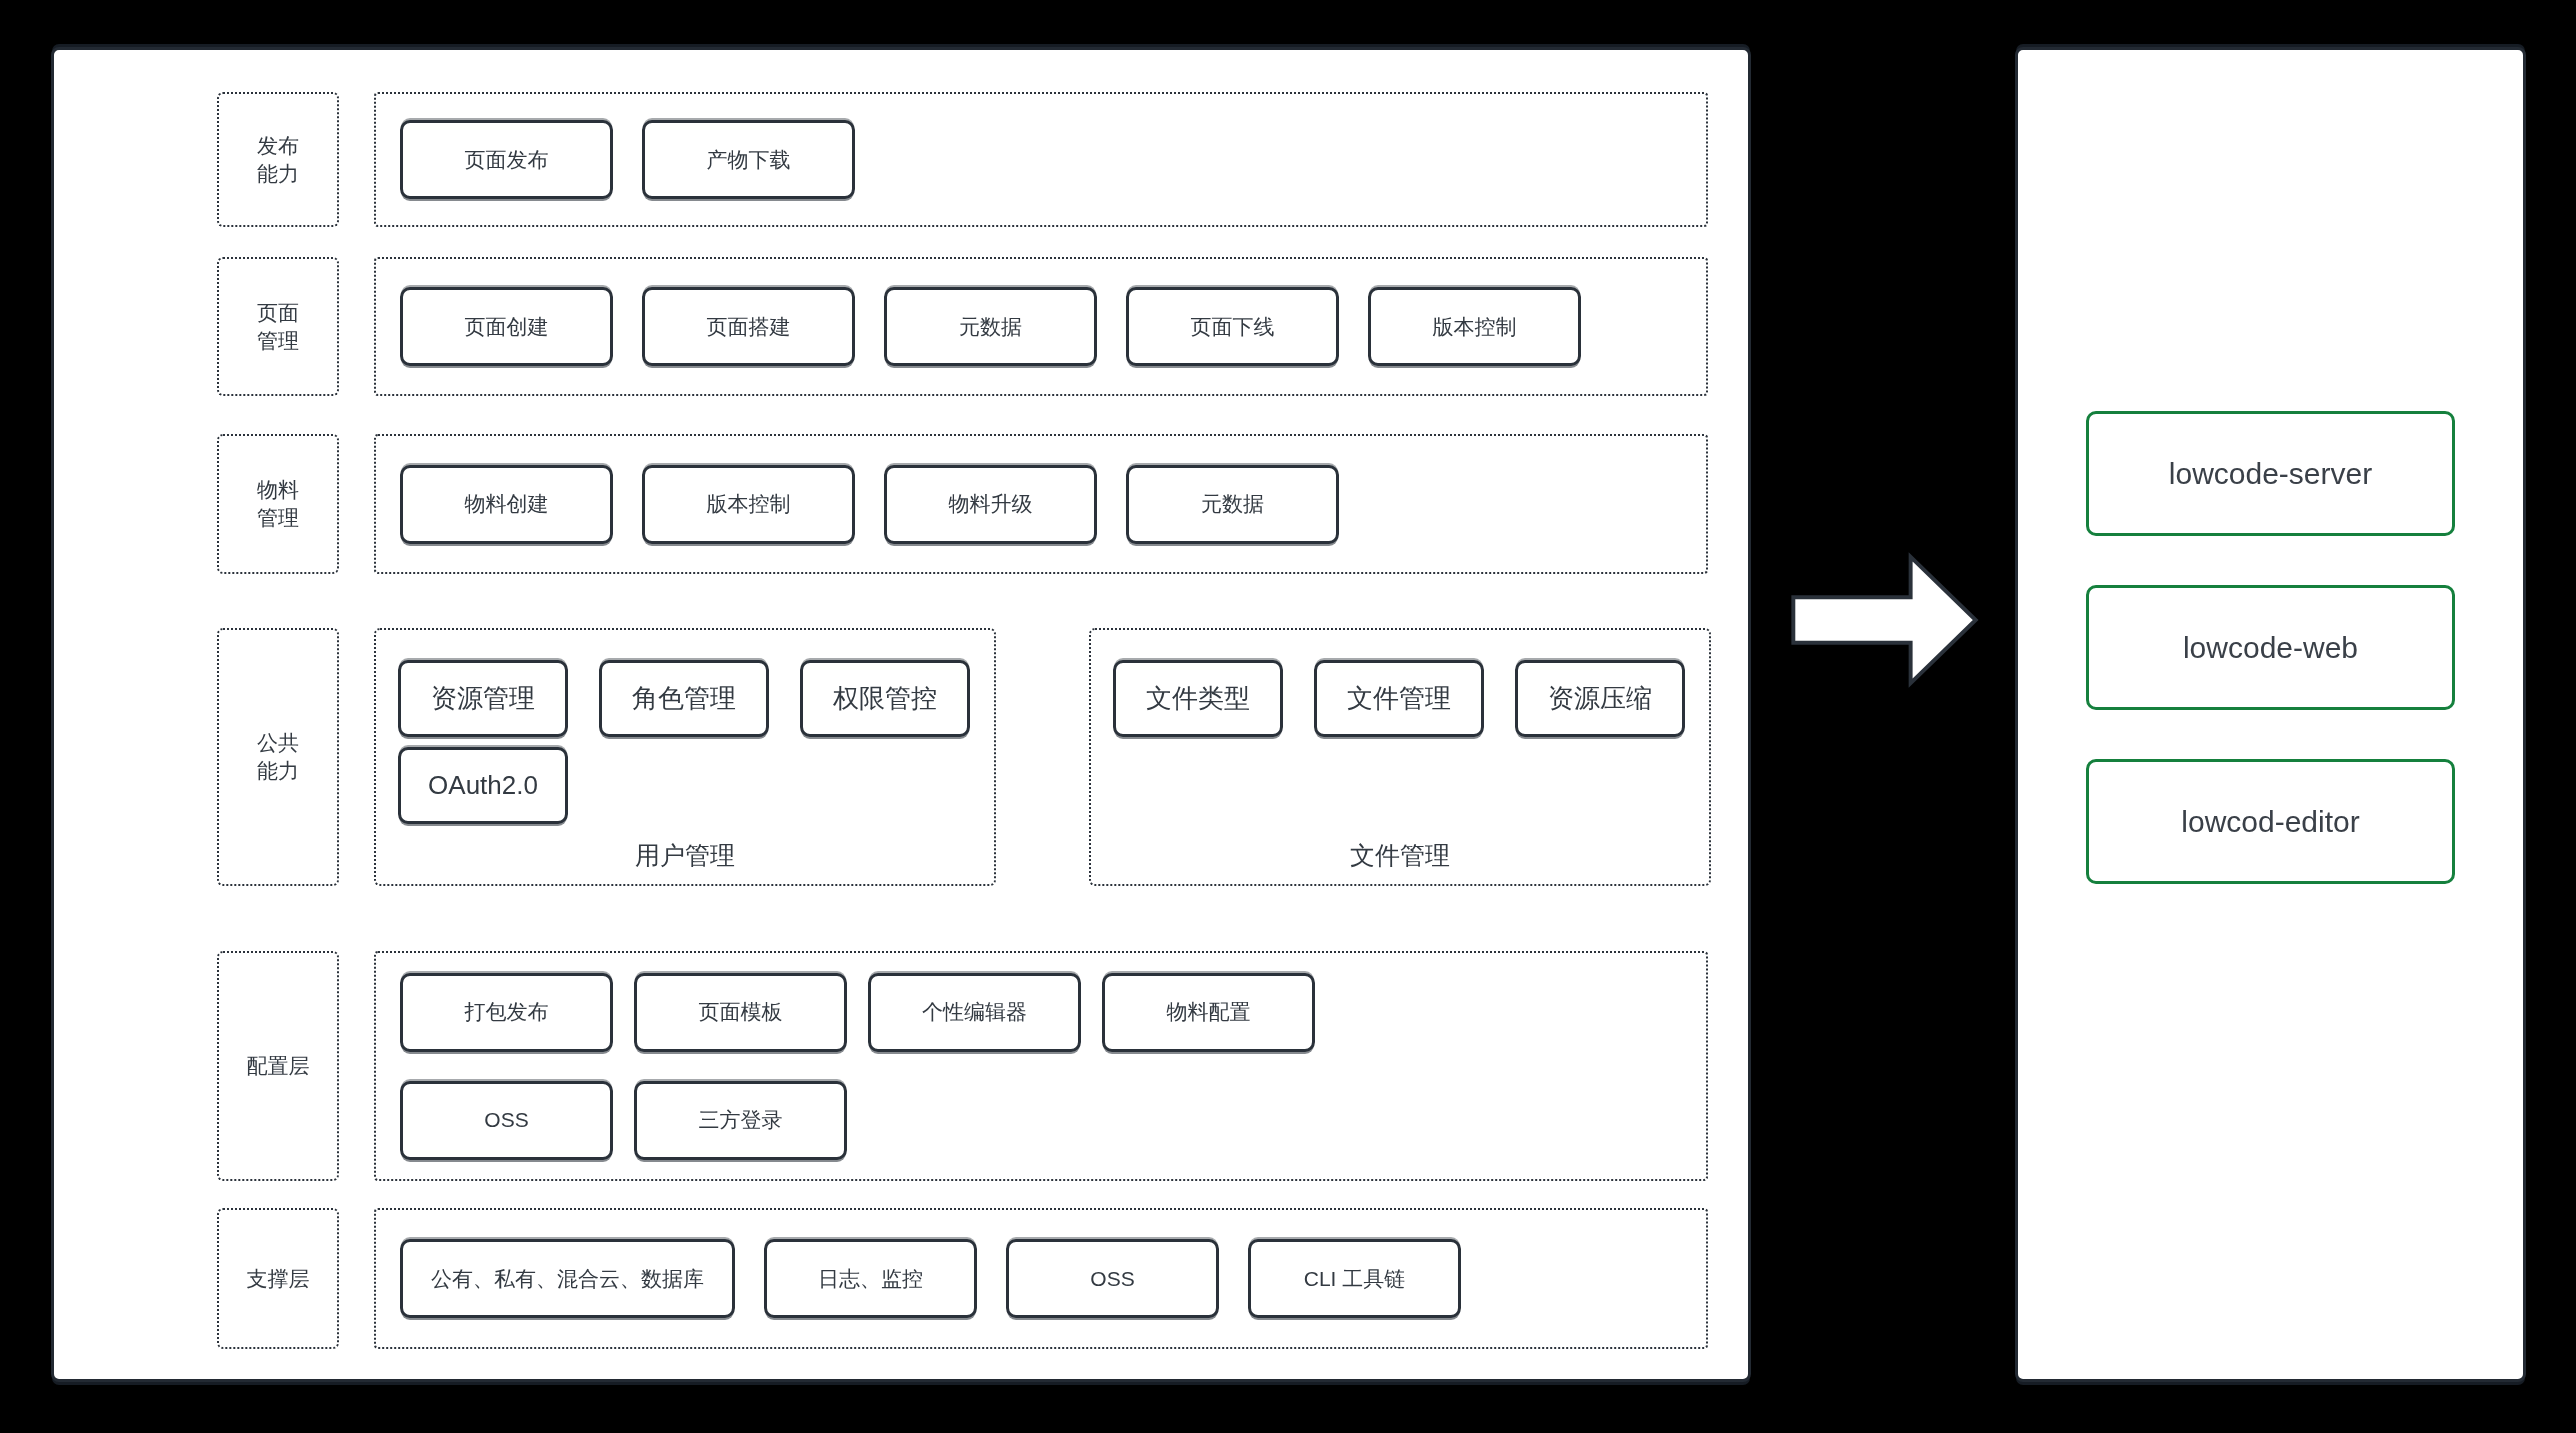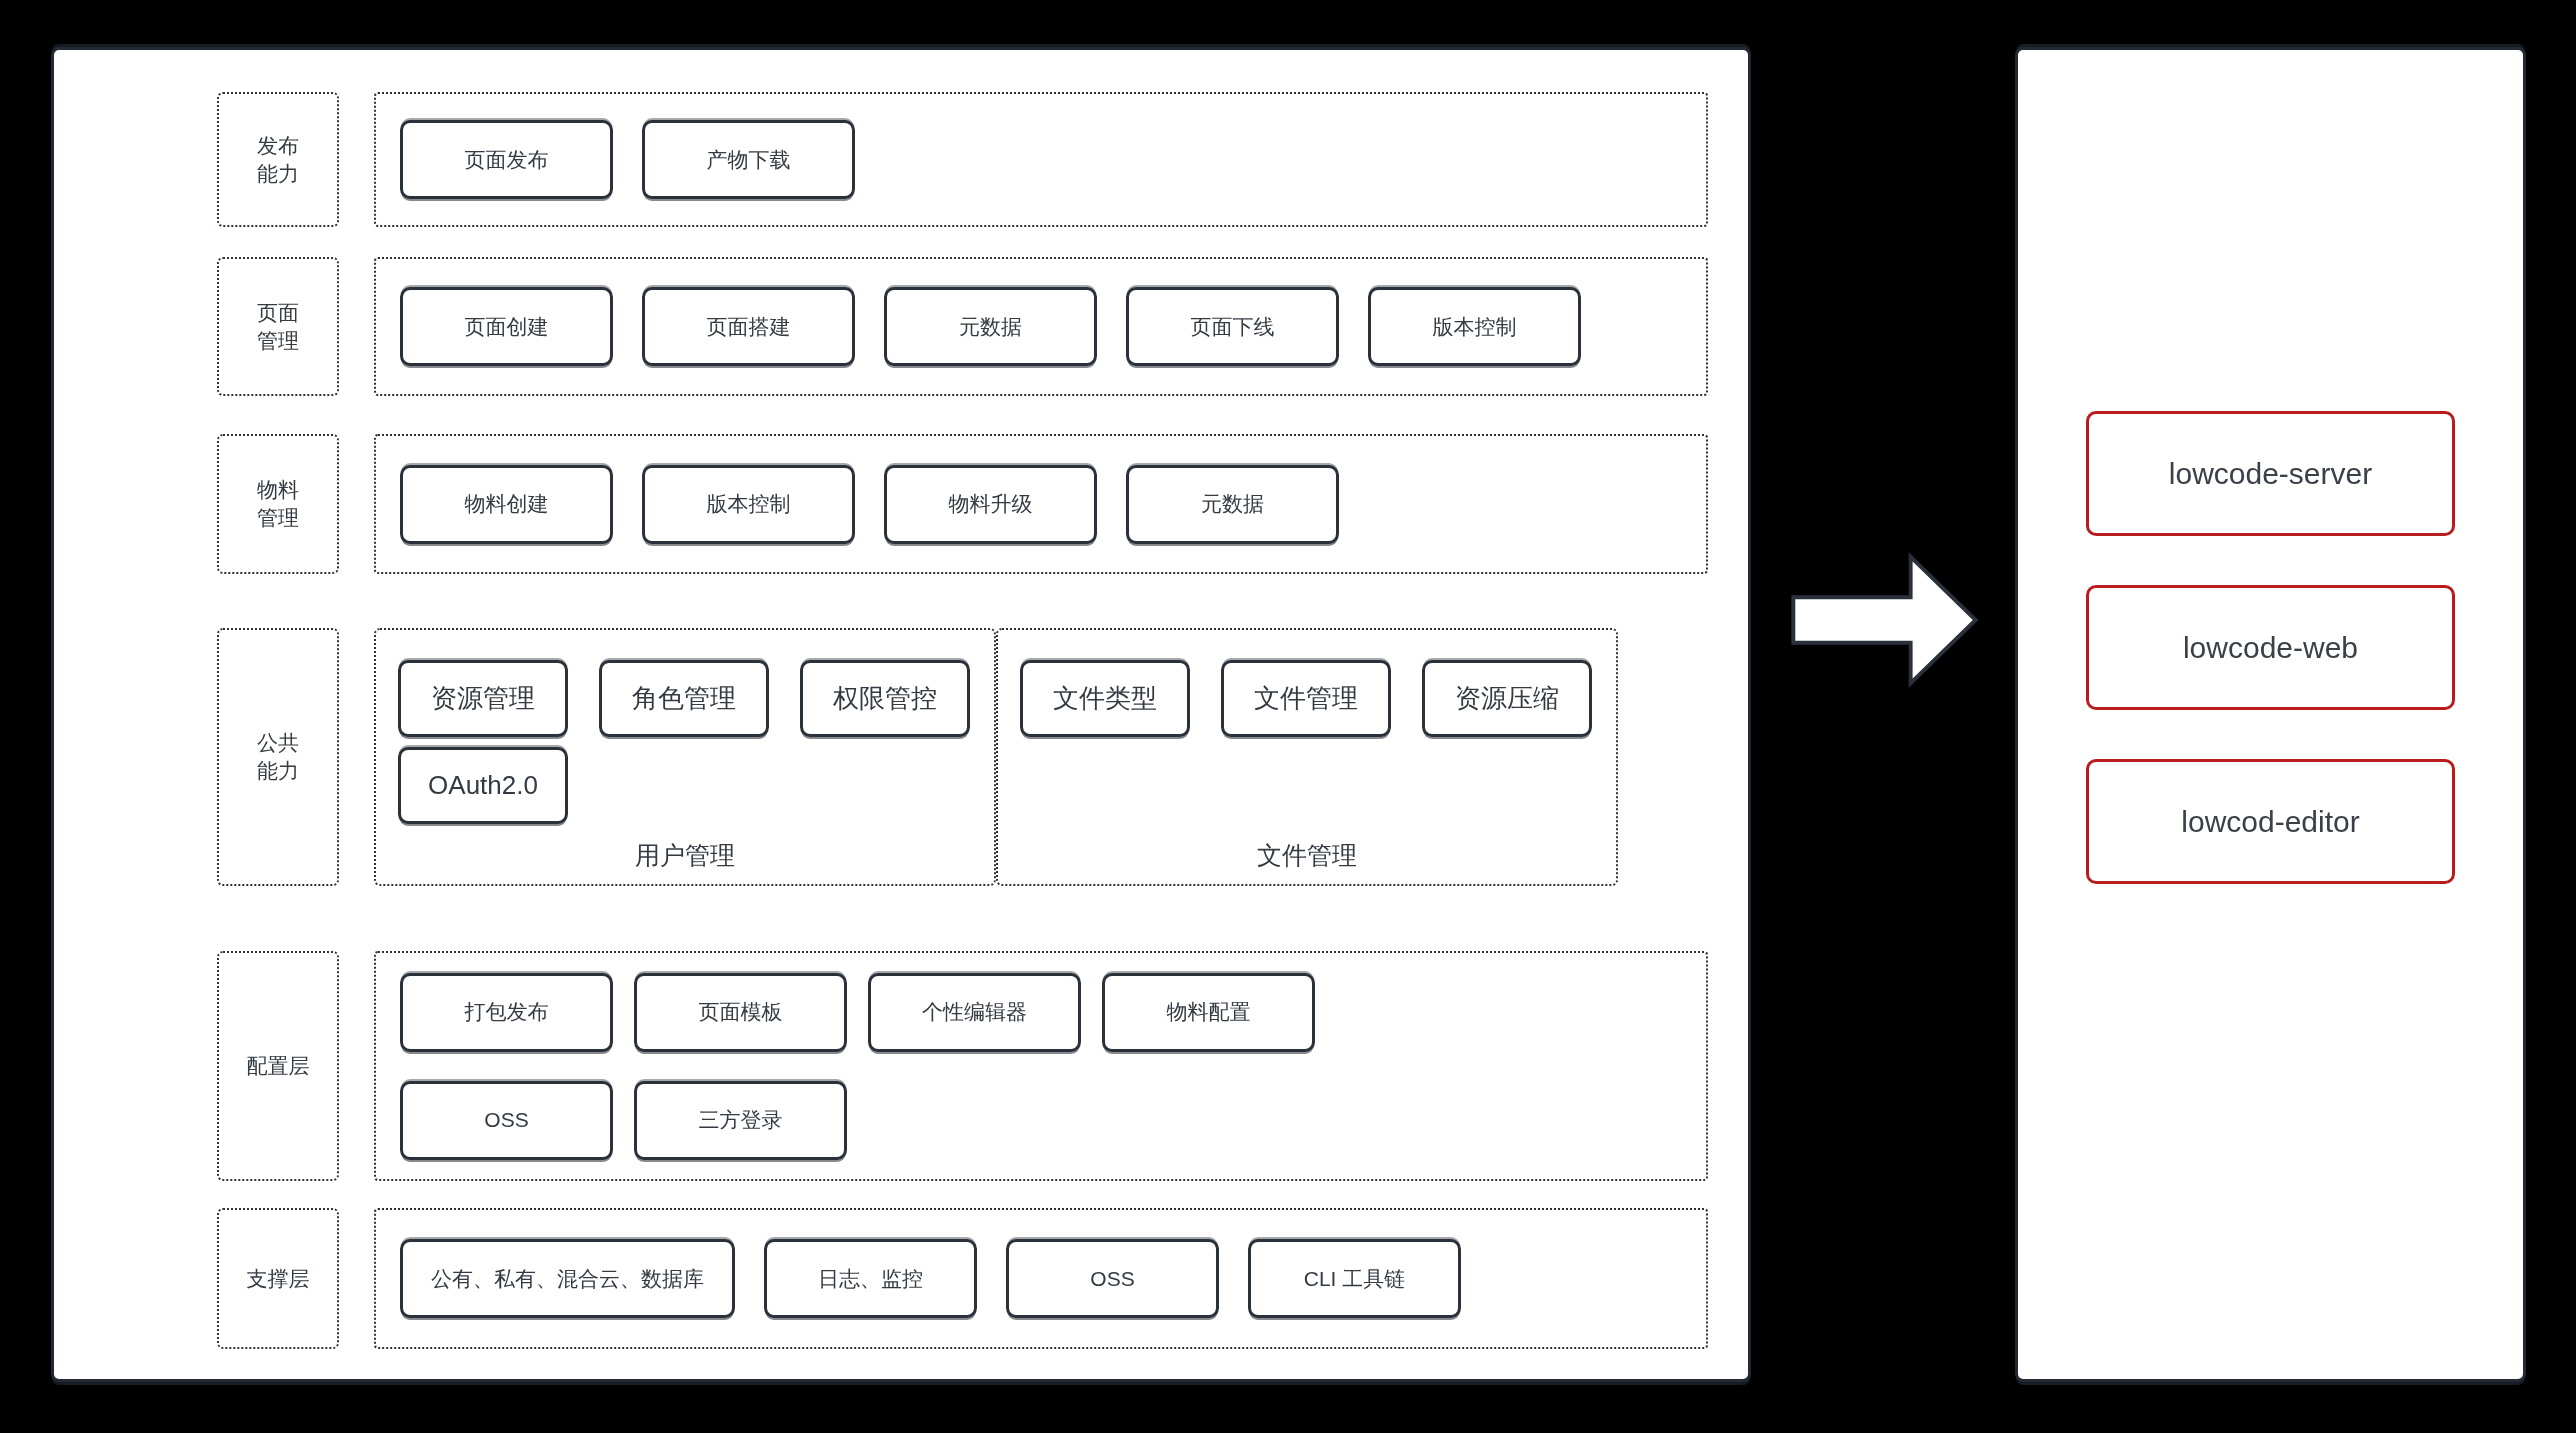--- a/index.html
+++ b/index.html
@@ -58,40 +58,40 @@
   }
   .btn-row { display: flex; gap: 21px; }
   .btn {
     min-width: 213px; height: 79px; padding: 0 28px;
     background: #fff;
     border: 3px solid #2a313a; border-radius: 10px;
     display: flex; align-items: center; justify-content: center;
     font-size: 21px; box-sizing: border-box; flex: none;
     box-shadow: 0 3px 0 -1px rgba(35,42,51,.55), 0 -3px 0 -1px rgba(35,42,51,.4);
   }
-  .groups { display: flex; }
+  .groups { display: flex; gap: 93px; }
   .group-box {
     position: relative;
     width: 622px; height: 258px;
     border: 2px dotted #2b323b; border-radius: 6px;
     padding: 30px 0 0 22px;
     box-sizing: border-box;
     display: flex; flex-direction: column; gap: 10px;
   }
   .group-box .btn-row { gap: 31px; }
   .btn.small { min-width: 170px; height: 77px; padding: 0 20px; font-size: 26px; }
   .group-title {
     position: absolute; bottom: 12px; left: 0; right: 0;
     text-align: center; font-size: 25px;
   }
   .arrow { position: absolute; left: 1790px; top: 552px; width: 190px; height: 138px; }
   .node {
     width: 369px; height: 125px;
     background: #fff;
-    border: 3px solid #b91c1c; border-radius: 10px;
+    border: 3px solid #15803d; border-radius: 10px;
     display: flex; align-items: center; justify-content: center;
     font-size: 30px; color: #3a4048;
     box-sizing: border-box; flex: none;
   }
 </style>
 </head>
 <body>
 
 <div class="page">
 

